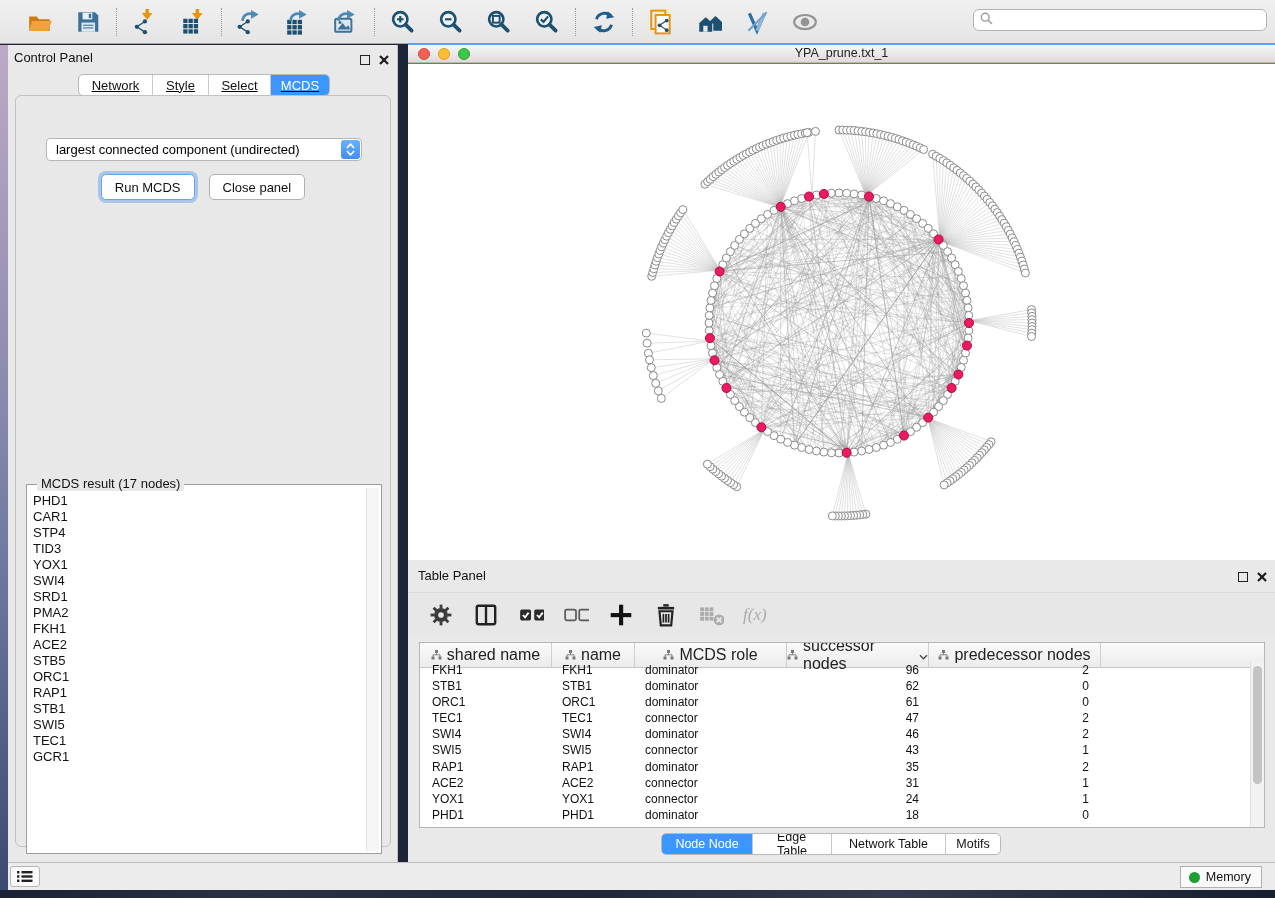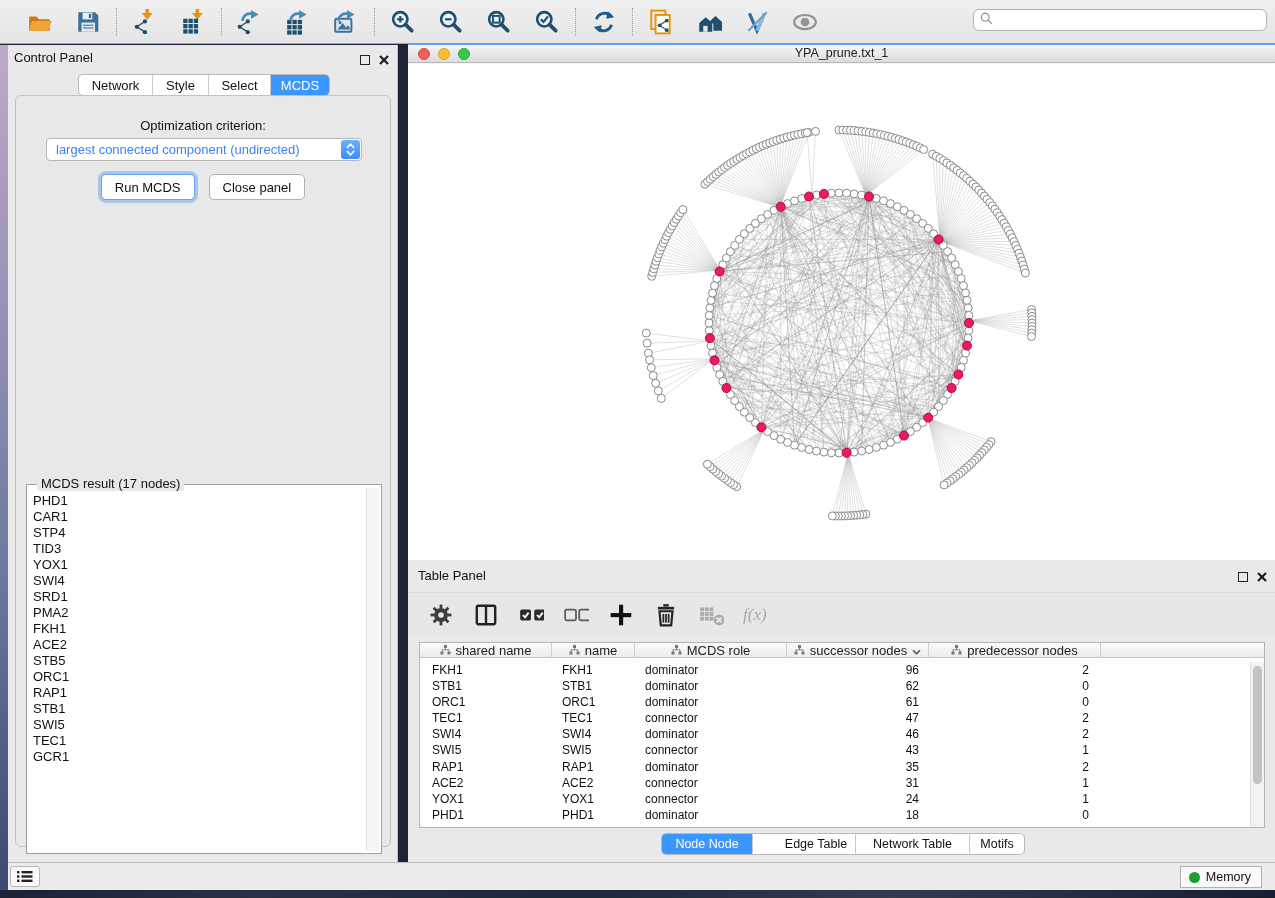--- a/index.html
+++ b/index.html
@@ -31,69 +31,69 @@
   .cp-header { position:relative; height:24px; }
   .cp-title { position:absolute; left:6px; top:5px; font-size:13px; color:#111; }
   .win-btns { position:absolute; right:8px; top:6px; display:flex; gap:9px; align-items:center; }
   .float-ico { width:10px; height:10px; border:1.5px solid #222; background:transparent; }
   .seg-tabs { position:absolute; display:flex; height:22px; border:1px solid #b9b9b9; border-radius:5px;
     background:#fff; overflow:hidden; font-size:13px; }
   .seg-tab { display:flex; align-items:center; justify-content:center; color:#111;
     border-right:1px solid #c9c9c9; cursor:default; }
   .seg-tab:last-child { border-right:none; }
   .seg-tab.active { background:#3b97fd; color:#fff; }
-  .cp-tabs { left:70px; top:29px; }
+  .cp-tabs { left:70px; top:29px;text-decoration:underline; }
   .cp-content { position:absolute; left:7px; top:50px; width:376px; height:752px;
     border:1px solid #c2c2c2; border-radius:6px; background:#e8e8e8; }
   .opt-label { position:absolute; top:22px; width:100%; text-align:center; font-size:13px; color:#111; }
   .opt-select { position:absolute; left:30px; top:42px; width:316px; height:23px; background:#fff;
-    border:1px solid #b7b7b7; border-radius:4px; display:flex; align-items:center; font-size:13px; color:#3b82f6; }
+    border:1px solid #b7b7b7; border-radius:4px; display:flex; align-items:center; font-size:13px; color:#000000; }
   .opt-select .val { flex:1; padding-left:9px; white-space:nowrap; }
   .opt-stepper { width:19px; height:19px; margin-right:1px; border-radius:3px;
     background:linear-gradient(#6db1fb,#3f8df7); display:flex; flex-direction:column;
     align-items:center; justify-content:center; gap:1px; }
   .btn-row { position:absolute; top:78px; width:100%; display:flex; justify-content:center; gap:14px; }
   .mac-btn { height:22px; padding:12px 13px; background:#fff; border:1px solid #b0b0b0; border-radius:5px;
     font-size:13px; color:#111; display:flex; align-items:center; }
   .mac-btn.focused { border-color:#6ba3ea; box-shadow:0 0 0 3px rgba(106,163,234,.5); }
   .groupbox { position:absolute; left:10px; top:388px; width:356px; height:370px;
     border:1px solid #9e9e9e; background:#fff; }
   .groupbox .legend { position:absolute; top:-9px; left:10px; background:#e8e8e8;
     padding:0 4px; font-size:13px; color:#111; }
   .mcds-list { position:absolute; left:1px; top:8px; right:16px; bottom:1px; overflow:hidden;
     font-size:13px; color:#111; }
   .mcds-list .list-item { height:16px; line-height:16px; padding-left:5px; }
   .vscroll { position:absolute; right:2px; top:3px; bottom:2px; width:13px;
     background:#f5f5f5; border-left:1px solid #e3e3e3; }
 
   
   .network-window { position:absolute; left:408px; top:43px; width:867px; height:517px;
-    border-top:2px solid #5c9ef5; background:#fef9c3; }
+    border-top:2px solid #5c9ef5; background:#ef4444; }
   .net-titlebar { position:relative; height:18px; background:linear-gradient(#f6f6f6,#dcdcdc);
     border-bottom:1px solid #b9b9b9; }
   .traffic { position:absolute; left:10px; top:3px; display:flex; gap:8px; }
   .light { width:12px; height:12px; border-radius:50%; }
   .light.red { background:#f35f57; border:1px solid #d94942; }
   .light.yellow { background:#fcbe2f; border:1px solid #dba125; }
   .light.green { background:#3bc848; border:1px solid #2ba535; }
   .net-title { text-align:center; font-size:12.5px; line-height:17px; color:#222; }
   .net-canvas { position:absolute; left:0; top:19px; right:0; bottom:0; background:#fff; }
 
   
   .table-panel { position:absolute; left:408px; top:560px; width:867px; height:302px; background:#e9e9e9; }
   .tp-header { position:relative; height:28px; }
   .tp-title { position:absolute; left:10px; top:8px; font-size:13px; color:#111; }
   .tp-toolbar { position:absolute; left:0; top:32px; width:100%; height:44px; background:#e7e7e7;
     border-top:1px solid #dcdcdc; display:flex; align-items:center; gap:19px; padding-left:20px; }
   .tp-icon { width:26px; height:26px; display:flex; align-items:center; justify-content:center; }
   .fx-label { font-size:17px; font-style:italic; font-family:"Liberation Serif","DejaVu Serif",serif; color:#a9a9a9; }
   .table-wrap { position:absolute; left:11px; top:82px; width:846px; height:186px;
     background:#fff; border:1px solid #b5b5b5; overflow:hidden; }
-  .thead { position:absolute; left:0; top:0; height:15px; width:100%; display:flex;
-    background:linear-gradient(#fafafa,#ececec); border-bottom:1px solid #c6c6c6; font-size:13px; color:#222; }
+  .thead { position:absolute; left:0; top:0; height:25px; width:100%; display:flex;
+    background:linear-gradient(#fafafa,#ececec); border-bottom:1px solid #c6c6c6; font-size:16px; color:#222; }
   .th { display:flex; align-items:center; justify-content:center; gap:5px;
     border-right:1px solid #cfcfcf; height:100%; }
   .tbody { position:absolute; left:0; top:19px; right:14px; bottom:0; font-size:12px; color:#111; }
   .tr { display:flex; height:16.1px; line-height:16px; }
   .td { overflow:hidden; white-space:nowrap; }
   .td.num { text-align:right; }
   .tbl-scroll { position:absolute; right:0; top:19px; bottom:0; width:14px;
     background:#f2f2f2; border-left:1px solid #dedede; }
   .tbl-thumb { position:absolute; left:2px; right:2px; top:4px; height:118px;
     background:#c3c3c3; border-radius:5px; }
@@ -318,21 +318,20 @@
         </span>
       </span>
     </div>
     <div class="seg-tabs cp-tabs" id="cp-tabs">
         <div class="seg-tab" style="width: 74px;">Network</div>
         <div class="seg-tab" style="width: 56px;">Style</div>
         <div class="seg-tab" style="width: 62px;">Select</div>
         <div class="seg-tab active" style="width: 58px;">MCDS</div>
       </div>
     <div class="cp-content">
-      <div class="opt-label">Optimization criterion:</div>
       <div class="opt-select">
         <span class="val">largest connected component (undirected)</span>
         <span class="opt-stepper">
           <svg width="9" height="6" viewBox="0 0 9 6">
               <polyline points="1,5 4.5,1 8,5" fill="none" stroke="#fff" stroke-width="1.6" stroke-linejoin="round"></polyline>
             </svg>
           <svg width="9" height="6" viewBox="0 0 9 6">
               <polyline points="1,1 4.5,5 8,1" fill="none" stroke="#fff" stroke-width="1.6" stroke-linejoin="round"></polyline>
             </svg>
         </span>
@@ -1512,21 +1511,21 @@
             <div class="td num" style="width: 142px; padding-right: 10px;">18</div>
             <div class="td num" style="width: 172px; padding-right: 12px;">0</div>
           </div>
         </div>
       <div class="tbl-scroll">
           <div class="tbl-thumb"></div>
         </div>
     </div>
     <div class="seg-tabs tp-tabs" id="tp-tabs">
         <div class="seg-tab active" style="width: 91px;">Node Node</div>
-        <div class="seg-tab" style="width: 103px; padding-left: 24px;">Edge Table</div>
+        <div class="seg-tab" style="width: 79px; padding-left: 24px;">Edge Table</div>
         <div class="seg-tab" style="width: 114px;">Network Table</div>
         <div class="seg-tab" style="width: 54px;">Motifs</div>
       </div>
   </section>
 
   <footer class="status-bar">
     <span class="list-btn">
       <svg width="16" height="13" viewBox="0 0 16 13">
         <rect x="0" y="1" width="2.4" height="2.4" fill="#222"></rect>
           <rect x="4.5" y="1" width="11" height="2.4" fill="#222"></rect>

